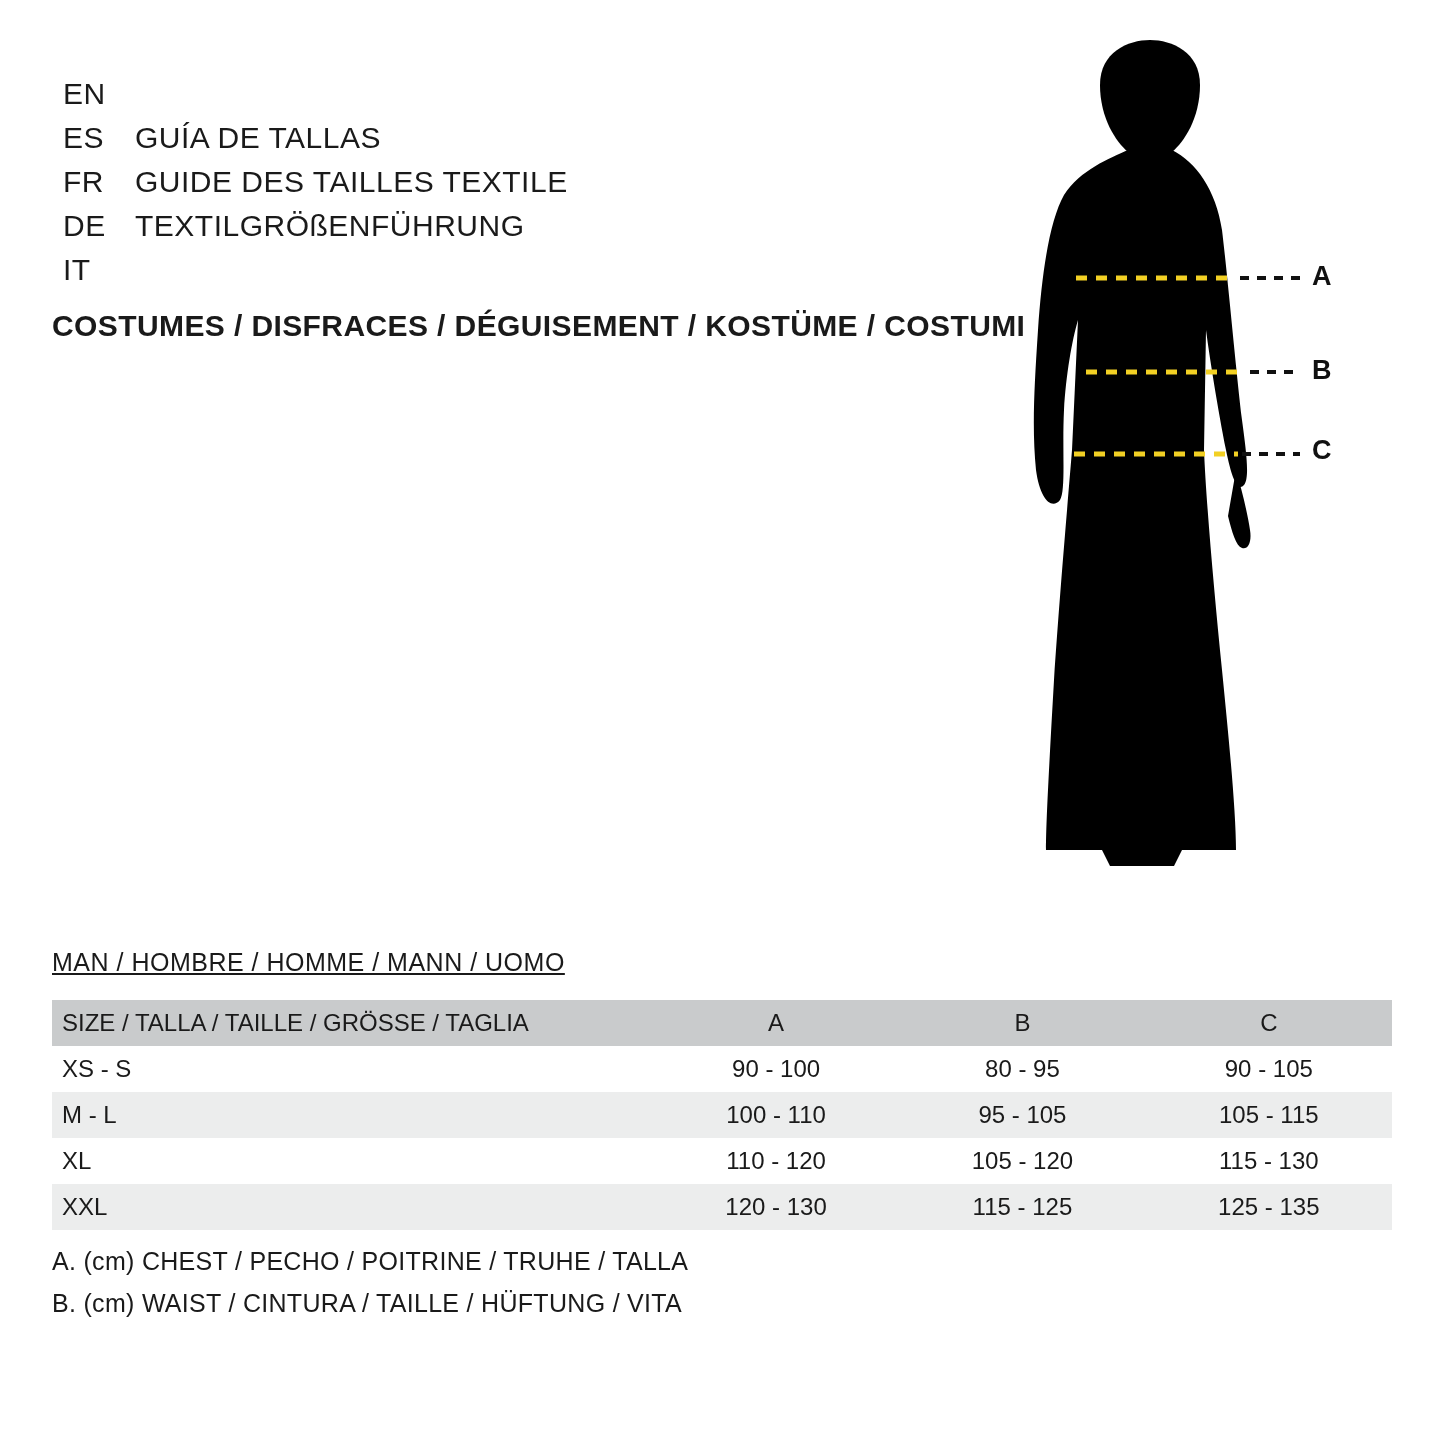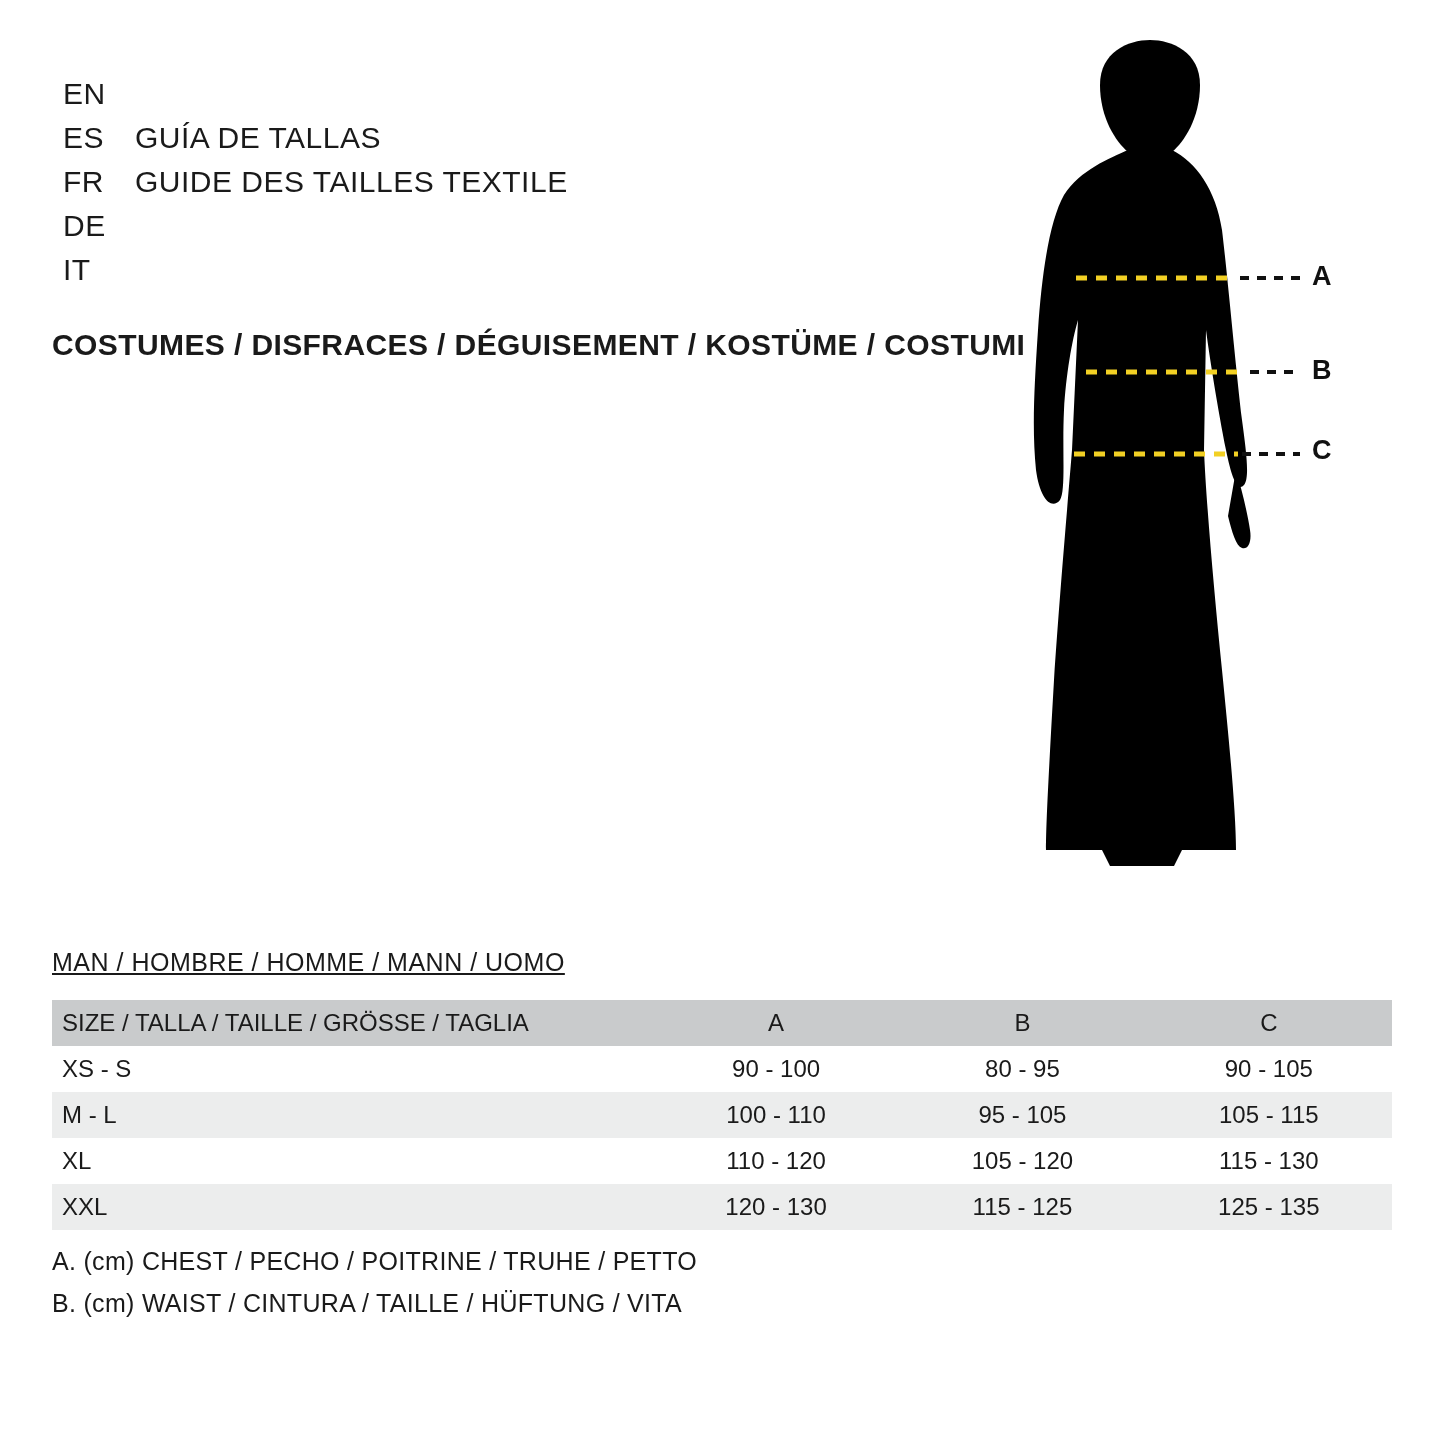--- a/index.html
+++ b/index.html
@@ -35,21 +35,21 @@
     width: 72px;
     flex: 0 0 72px;
   }
   .lang-text {
     white-space: nowrap;
   }
 
   .costumes-line {
     position: absolute;
     left: 52px;
-    top: 328px;
+    top: 309px;
     font-size: 30px;
     font-weight: bold;
     letter-spacing: 0.4px;
     white-space: nowrap;
   }
 
   
   .figure-wrap {
     position: absolute;
     left: 960px;
@@ -134,20 +134,21 @@
   <div class="lang-row">
     <span class="lang-code">ES</span>
     <span class="lang-text">GUÍA DE TALLAS</span>
   </div>
   <div class="lang-row">
     <span class="lang-code">FR</span>
     <span class="lang-text">GUIDE DES TAILLES TEXTILE</span>
   </div>
   <div class="lang-row">
     <span class="lang-code">DE</span>
+    <span class="lang-text">TEXTILGRÖßENFÜHRUNG</span>
   </div>
   <div class="lang-row">
     <span class="lang-code">IT</span>
   </div>
 </div>
 
 <div class="costumes-line">COSTUMES / DISFRACES / DÉGUISEMENT / KOSTÜME / COSTUMI</div>
 
 <div class="figure-wrap">
   <svg class="fig-svg" width="420" height="860" viewBox="0 0 420 860">
@@ -236,15 +237,15 @@
     <tr>
       <td class="row-label">XXL</td>
       <td>120 - 130</td>
       <td>115 - 125</td>
       <td>125 - 135</td>
     </tr>
   </tbody>
 </table>
 
 <div class="legend">
-  <div>A. (cm) CHEST / PECHO / POITRINE / TRUHE / PETTO</div>
+  <div>A. (cm) CHEST / PECHO / POITRINE / TRUHE / TALLA</div>
   <div>B. (cm) WAIST / CINTURA / TAILLE / HÜFTUNG / VITA</div>
 </div>
 
 </body></html>

